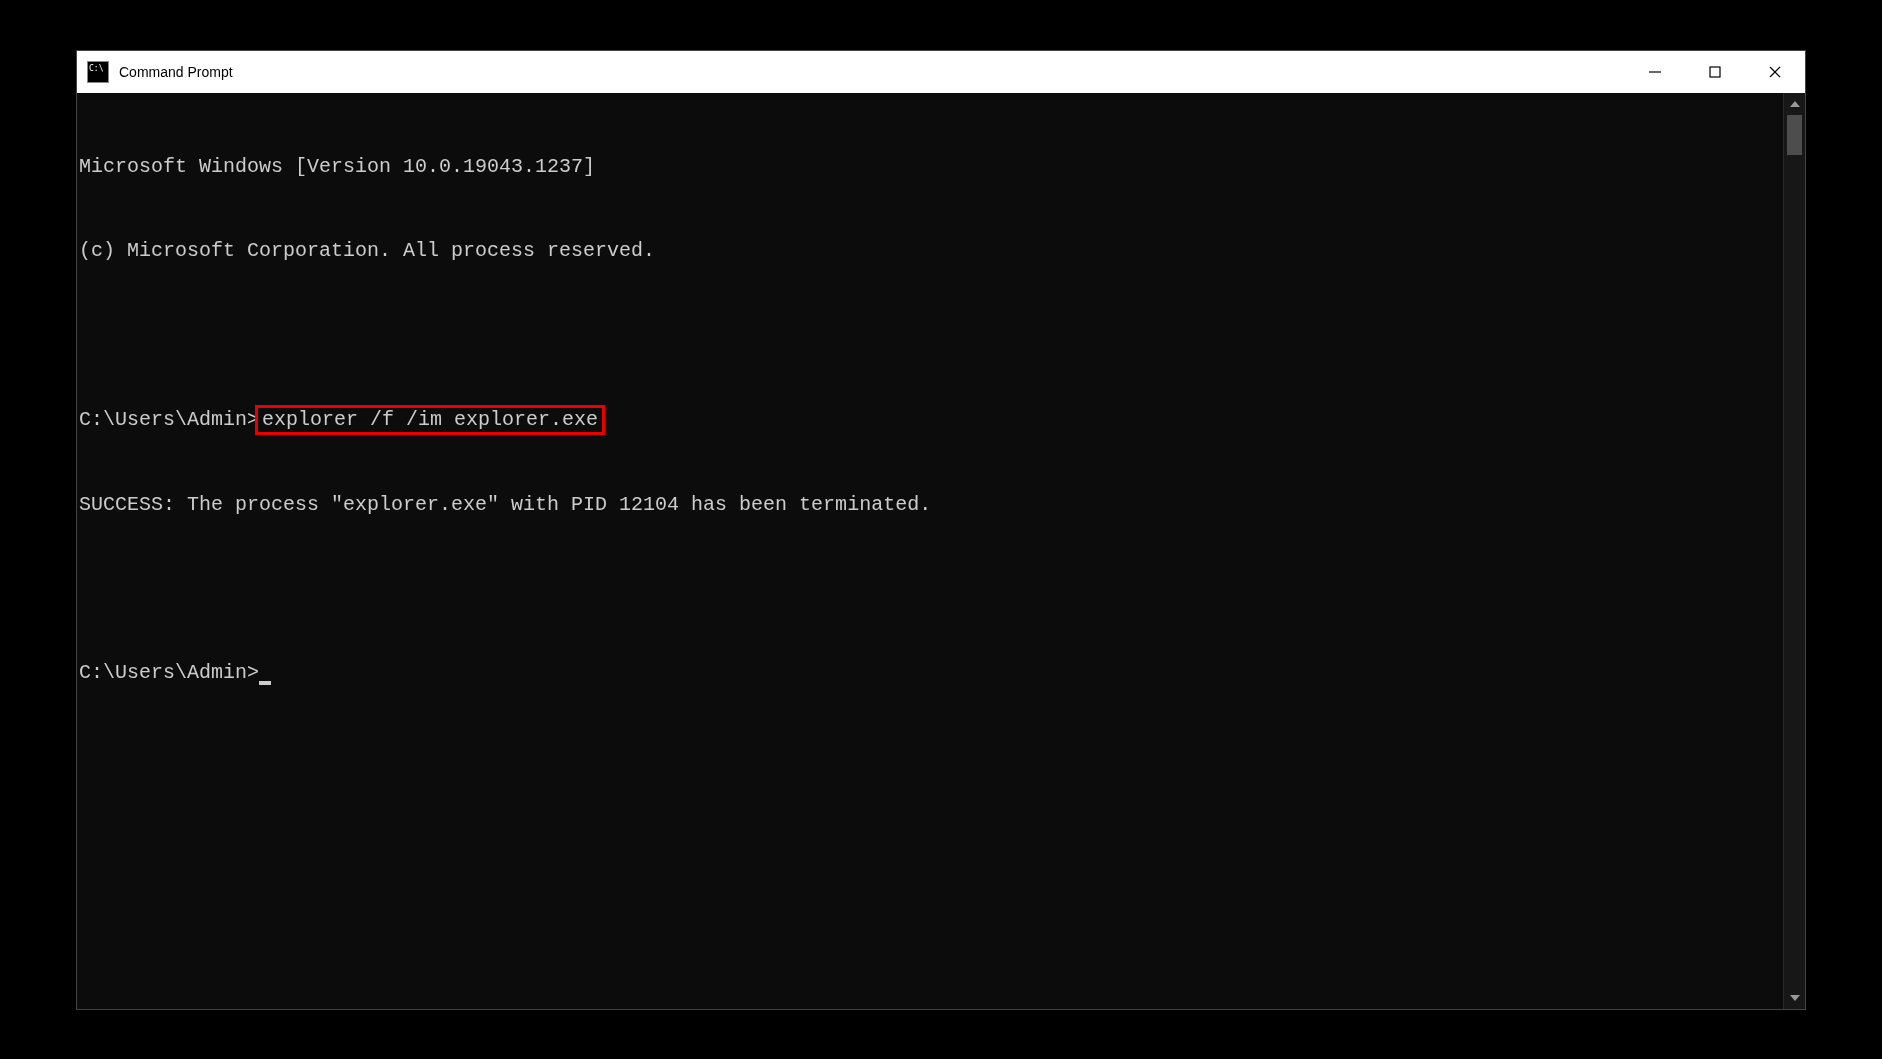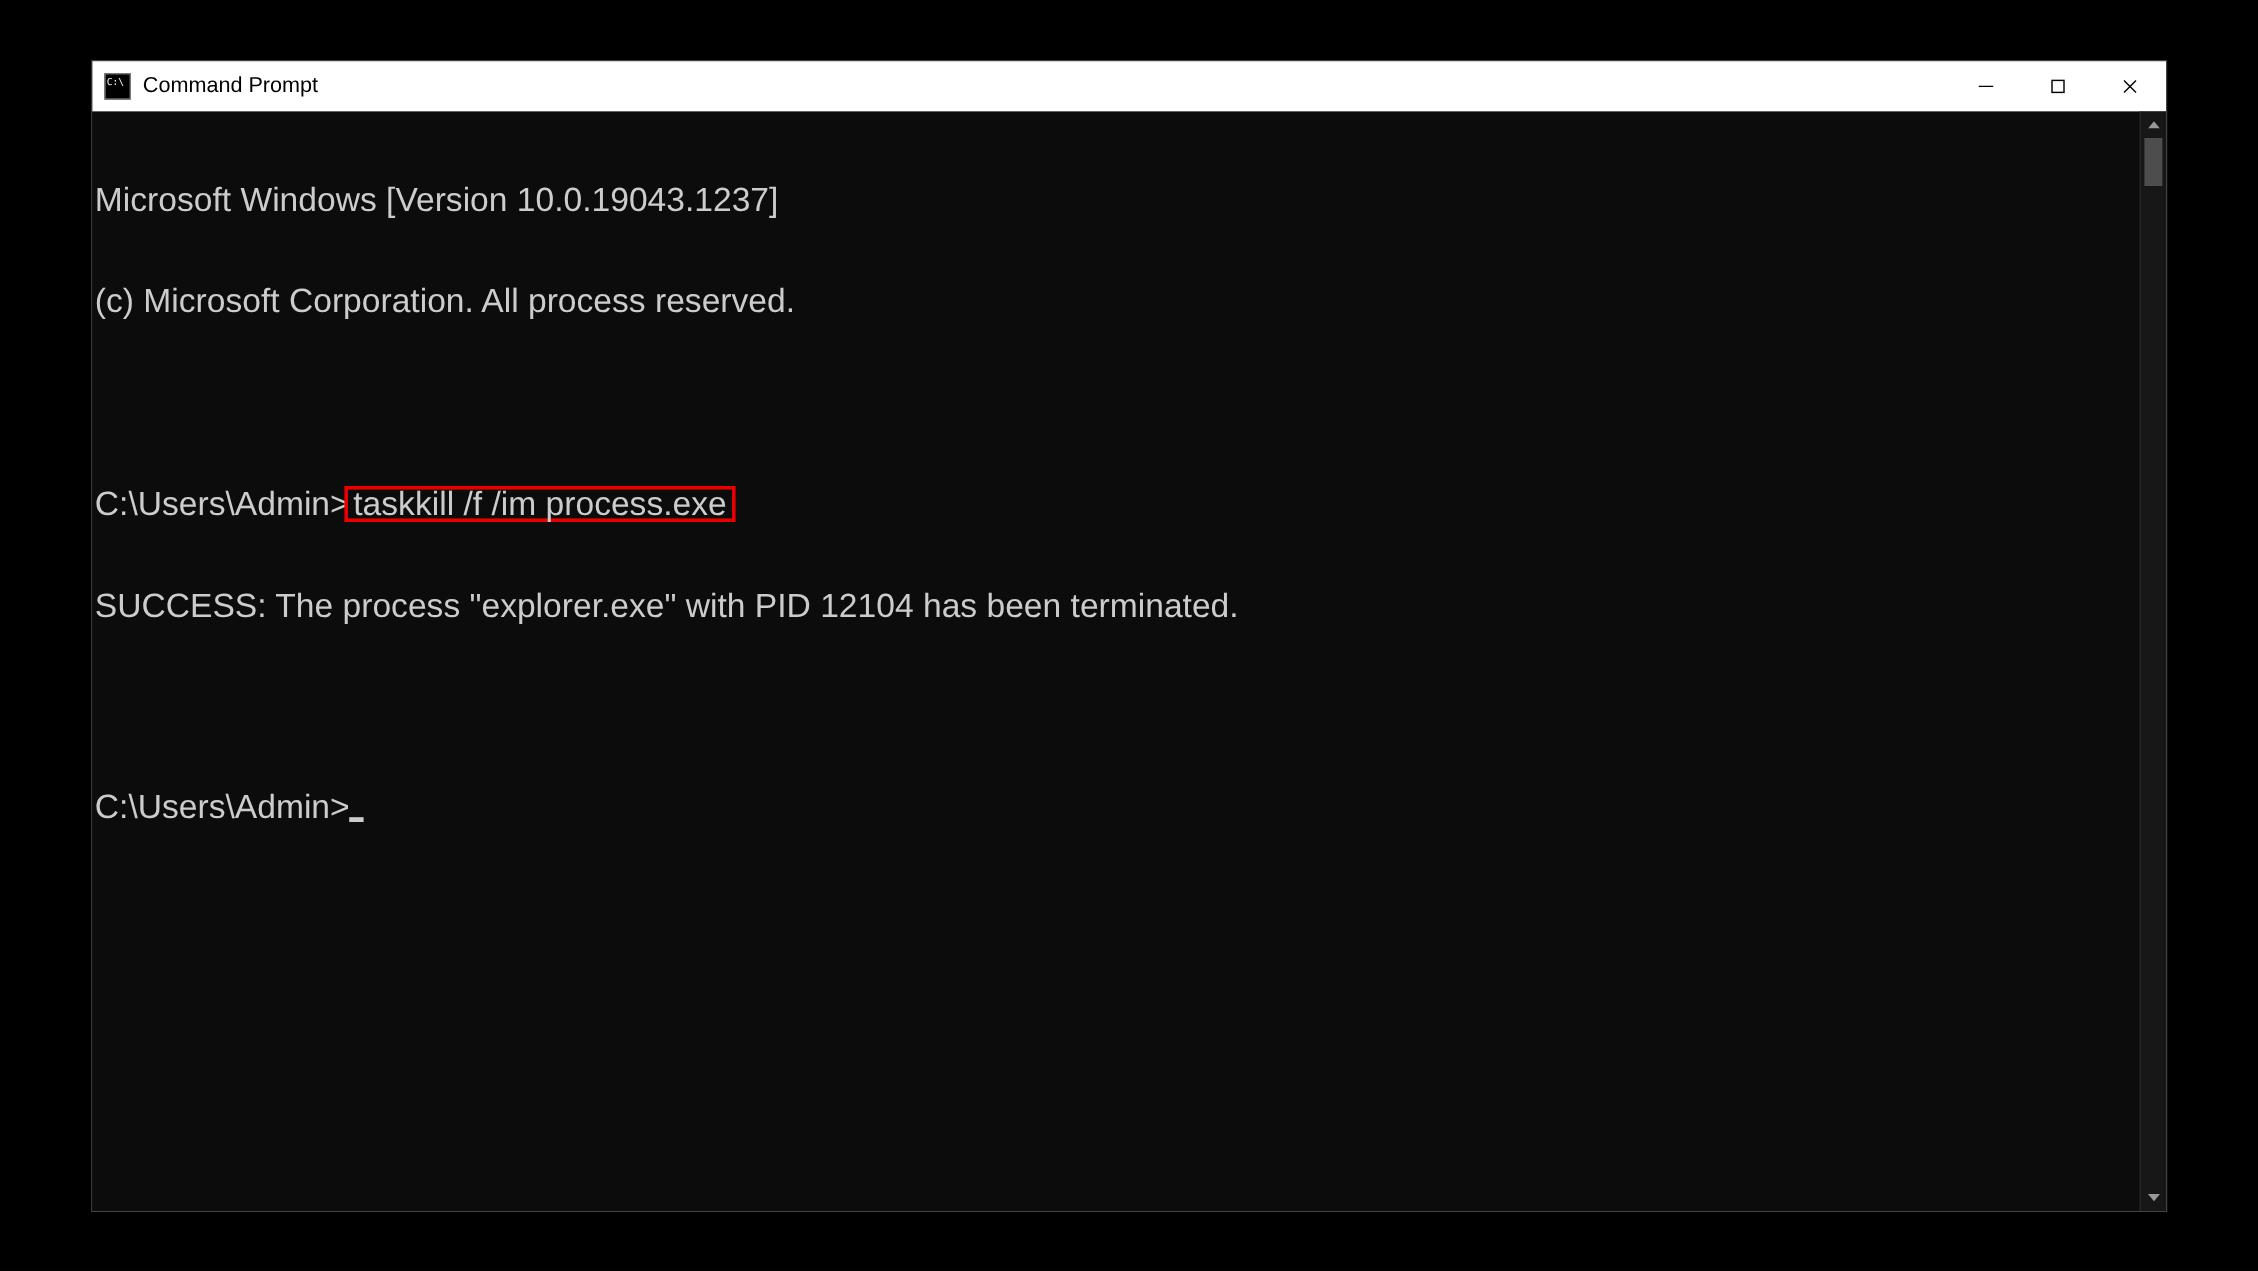--- a/index.html
+++ b/index.html
@@ -45,21 +45,21 @@
       content: "C:\\";
       color: #fff;
       font-size: 8px;
       position: absolute;
       top: 2px;
       left: 1px;
       font-family: Consolas, monospace;
     }
     .titlebar-title {
       font-family: "Segoe UI", Tahoma, sans-serif;
-      font-size: 18px;
+      font-size: 14px;
       color: #000;
       font-weight: 400;
     }
     .window-controls {
       position: absolute;
       right: 0;
       top: 0;
       height: 100%;
       display: flex;
     }
@@ -81,23 +81,23 @@
     .terminal-body {
       flex: 1;
       background: #0c0c0c;
       position: relative;
       display: flex;
     }
     .terminal-content {
       flex: 1;
       padding: 4px 0 0 0;
       color: #ccc;
-      font-size: 28px;
+      font-size: 20px;
       line-height: 28px;
-      font-family: Liberation Sans, sans-serif;
+      font-family: Liberation Mono, monospace;
       white-space: pre;
       overflow: hidden;
     }
     .scrollbar {
       width: 22px;
       background: #171717;
       display: flex;
       flex-direction: column;
       justify-content: space-between;
       align-items: center;
@@ -173,21 +173,21 @@
           </svg>
       </div>
     </div>
   </div>
 
   <div class="terminal-body">
     <div class="terminal-content">
       <div class="line">Microsoft Windows [Version 10.0.19043.1237]</div>
       <div class="line">(c) Microsoft Corporation. All process reserved.</div>
       <div class="blank-line"></div>
-      <div class="line"><span>C:\Users\Admin&gt;</span><span class="highlight-box">taskkill /f /im process.exe</span></div>
+      <div class="line"><span>C:\Users\Admin&gt;</span><span class="highlight-box">explorer /f /im explorer.exe</span></div>
       <div class="line">SUCCESS: The process "explorer.exe" with PID 12104 has been terminated.</div>
       <div class="blank-line"></div>
       <div class="line"><span>C:\Users\Admin&gt;</span><span class="cursor"></span></div>
     </div>
 
     <div class="scrollbar">
       <div class="scroll-arrow">
         <svg width="10" height="6" viewBox="0 0 10 6">
             <path d="M0 6 L5 0 L10 6 Z" fill="#999"></path>
           </svg>

